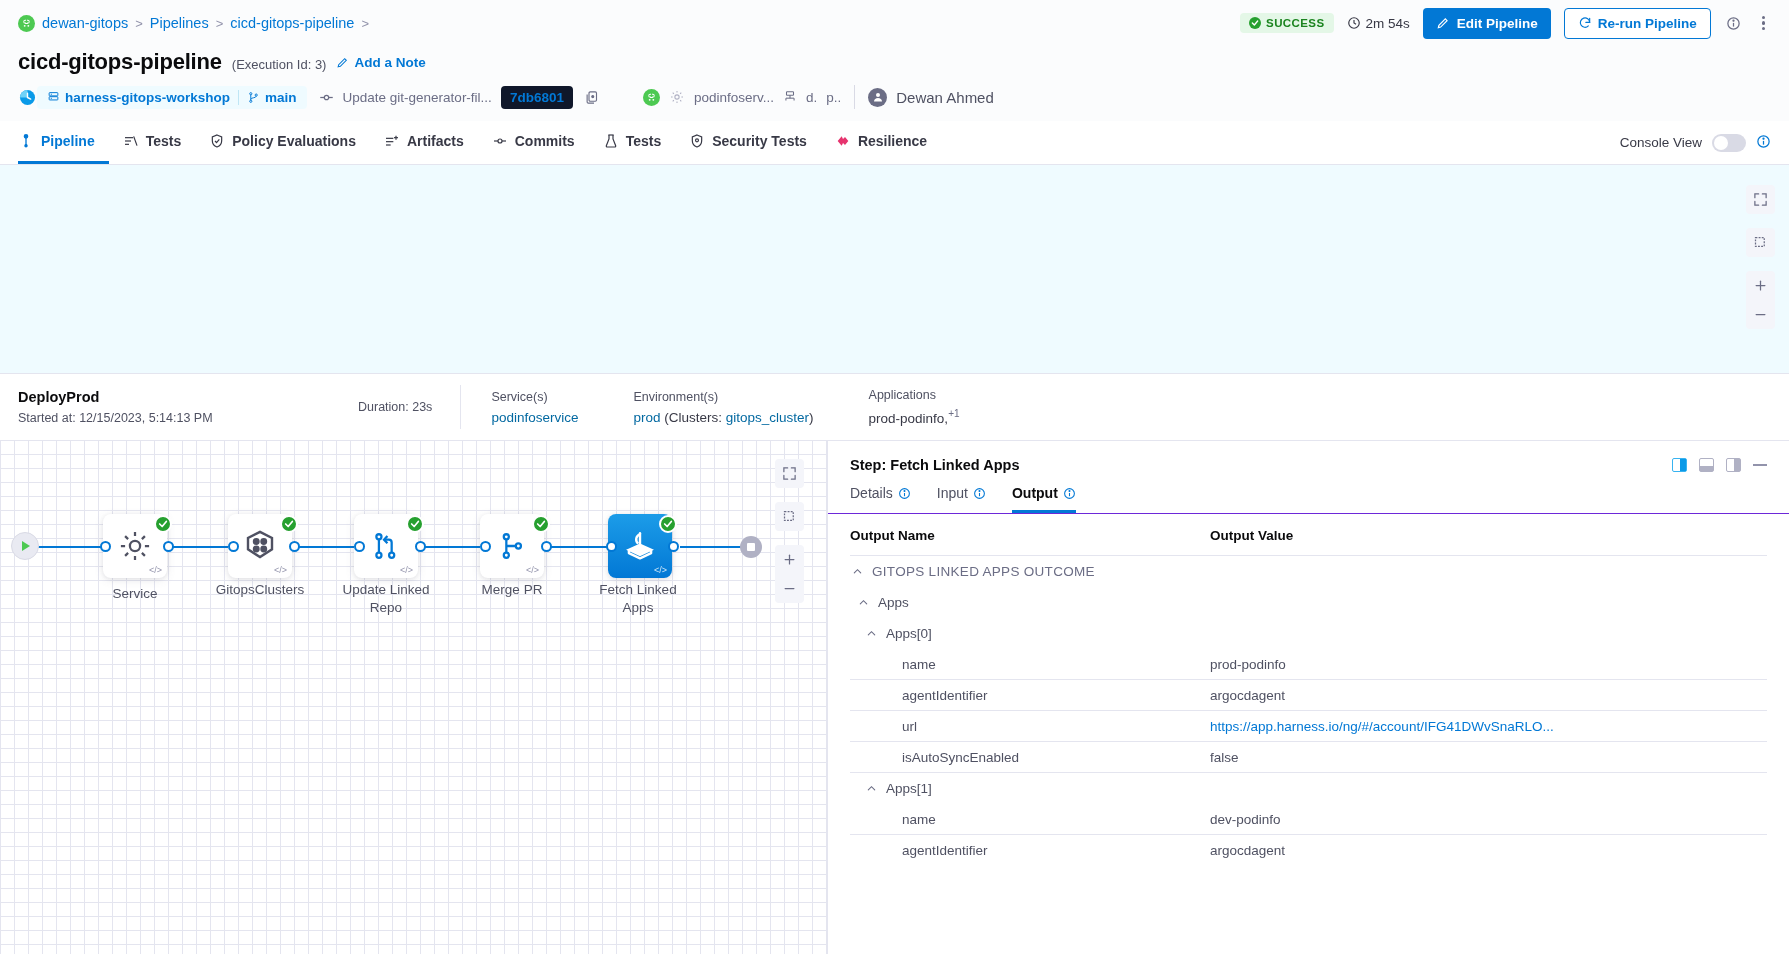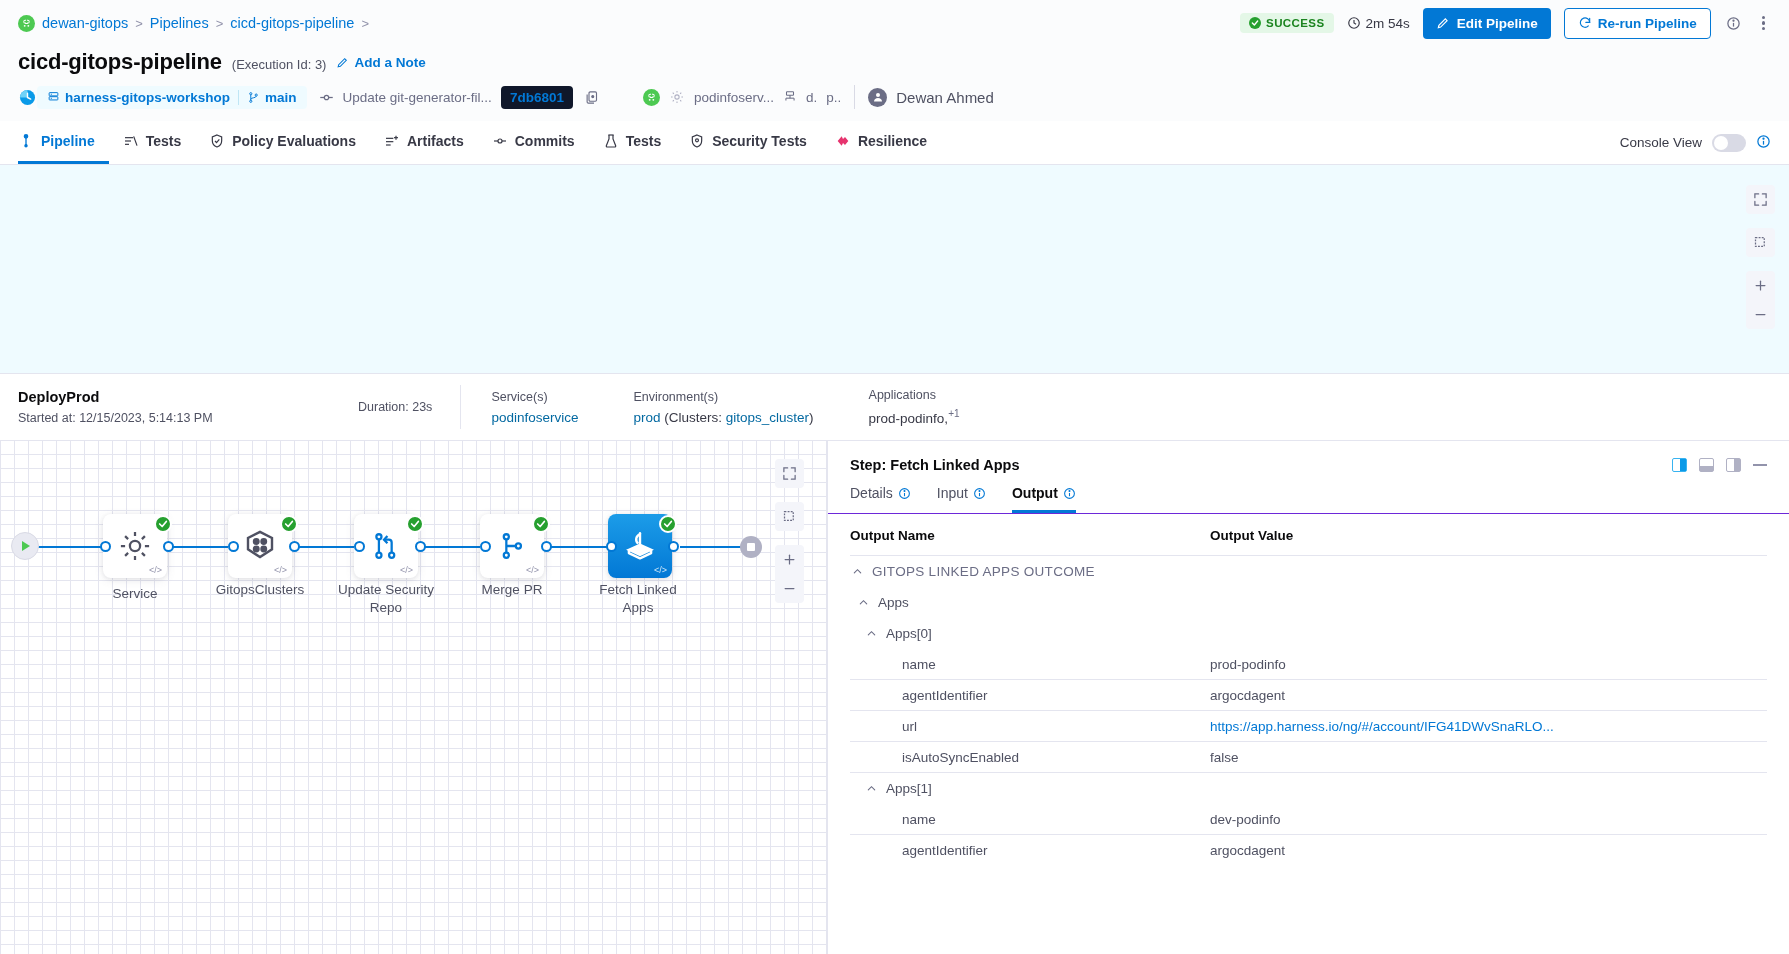--- a/index.html
+++ b/index.html
@@ -644,21 +644,21 @@
             <polyline points="13,5 10.6,7.5 13,10"></polyline>
         </svg>
         <span class="code-mark">&lt;/&gt;</span>
       </div>
       <div class="ok-badge" style="left:406px; top:74px;">
         <svg viewBox="0 0 24 24" fill="none" stroke="#fff" stroke-width="4" stroke-linecap="round" stroke-linejoin="round">
             <polyline points="4,12 10,18 20,6"></polyline>
           </svg>
       </div>
       <div class="circ" style="left:415px; top:100px;"></div>
-      <div class="node-label" style="left:336px; top:140px;">Update Security Repo</div>
+      <div class="node-label" style="left:336px; top:140px;">Update Linked Repo</div>
 
       <div class="circ" style="left:480px; top:100px;"></div>
       <div class="step-node" style="left:480px; top:73px;">
         <svg width="34" height="34" viewBox="0 0 24 24" fill="none" stroke="#0278d5" stroke-width="1.6">
           <circle cx="8" cy="5.5" r="1.8"></circle>
             <circle cx="8" cy="18.5" r="1.8"></circle>
             <circle cx="16.5" cy="12" r="1.8"></circle>
           <path d="M8 7.3v9.4M8 12h6.7"></path>
         </svg>
         <span class="code-mark">&lt;/&gt;</span>

